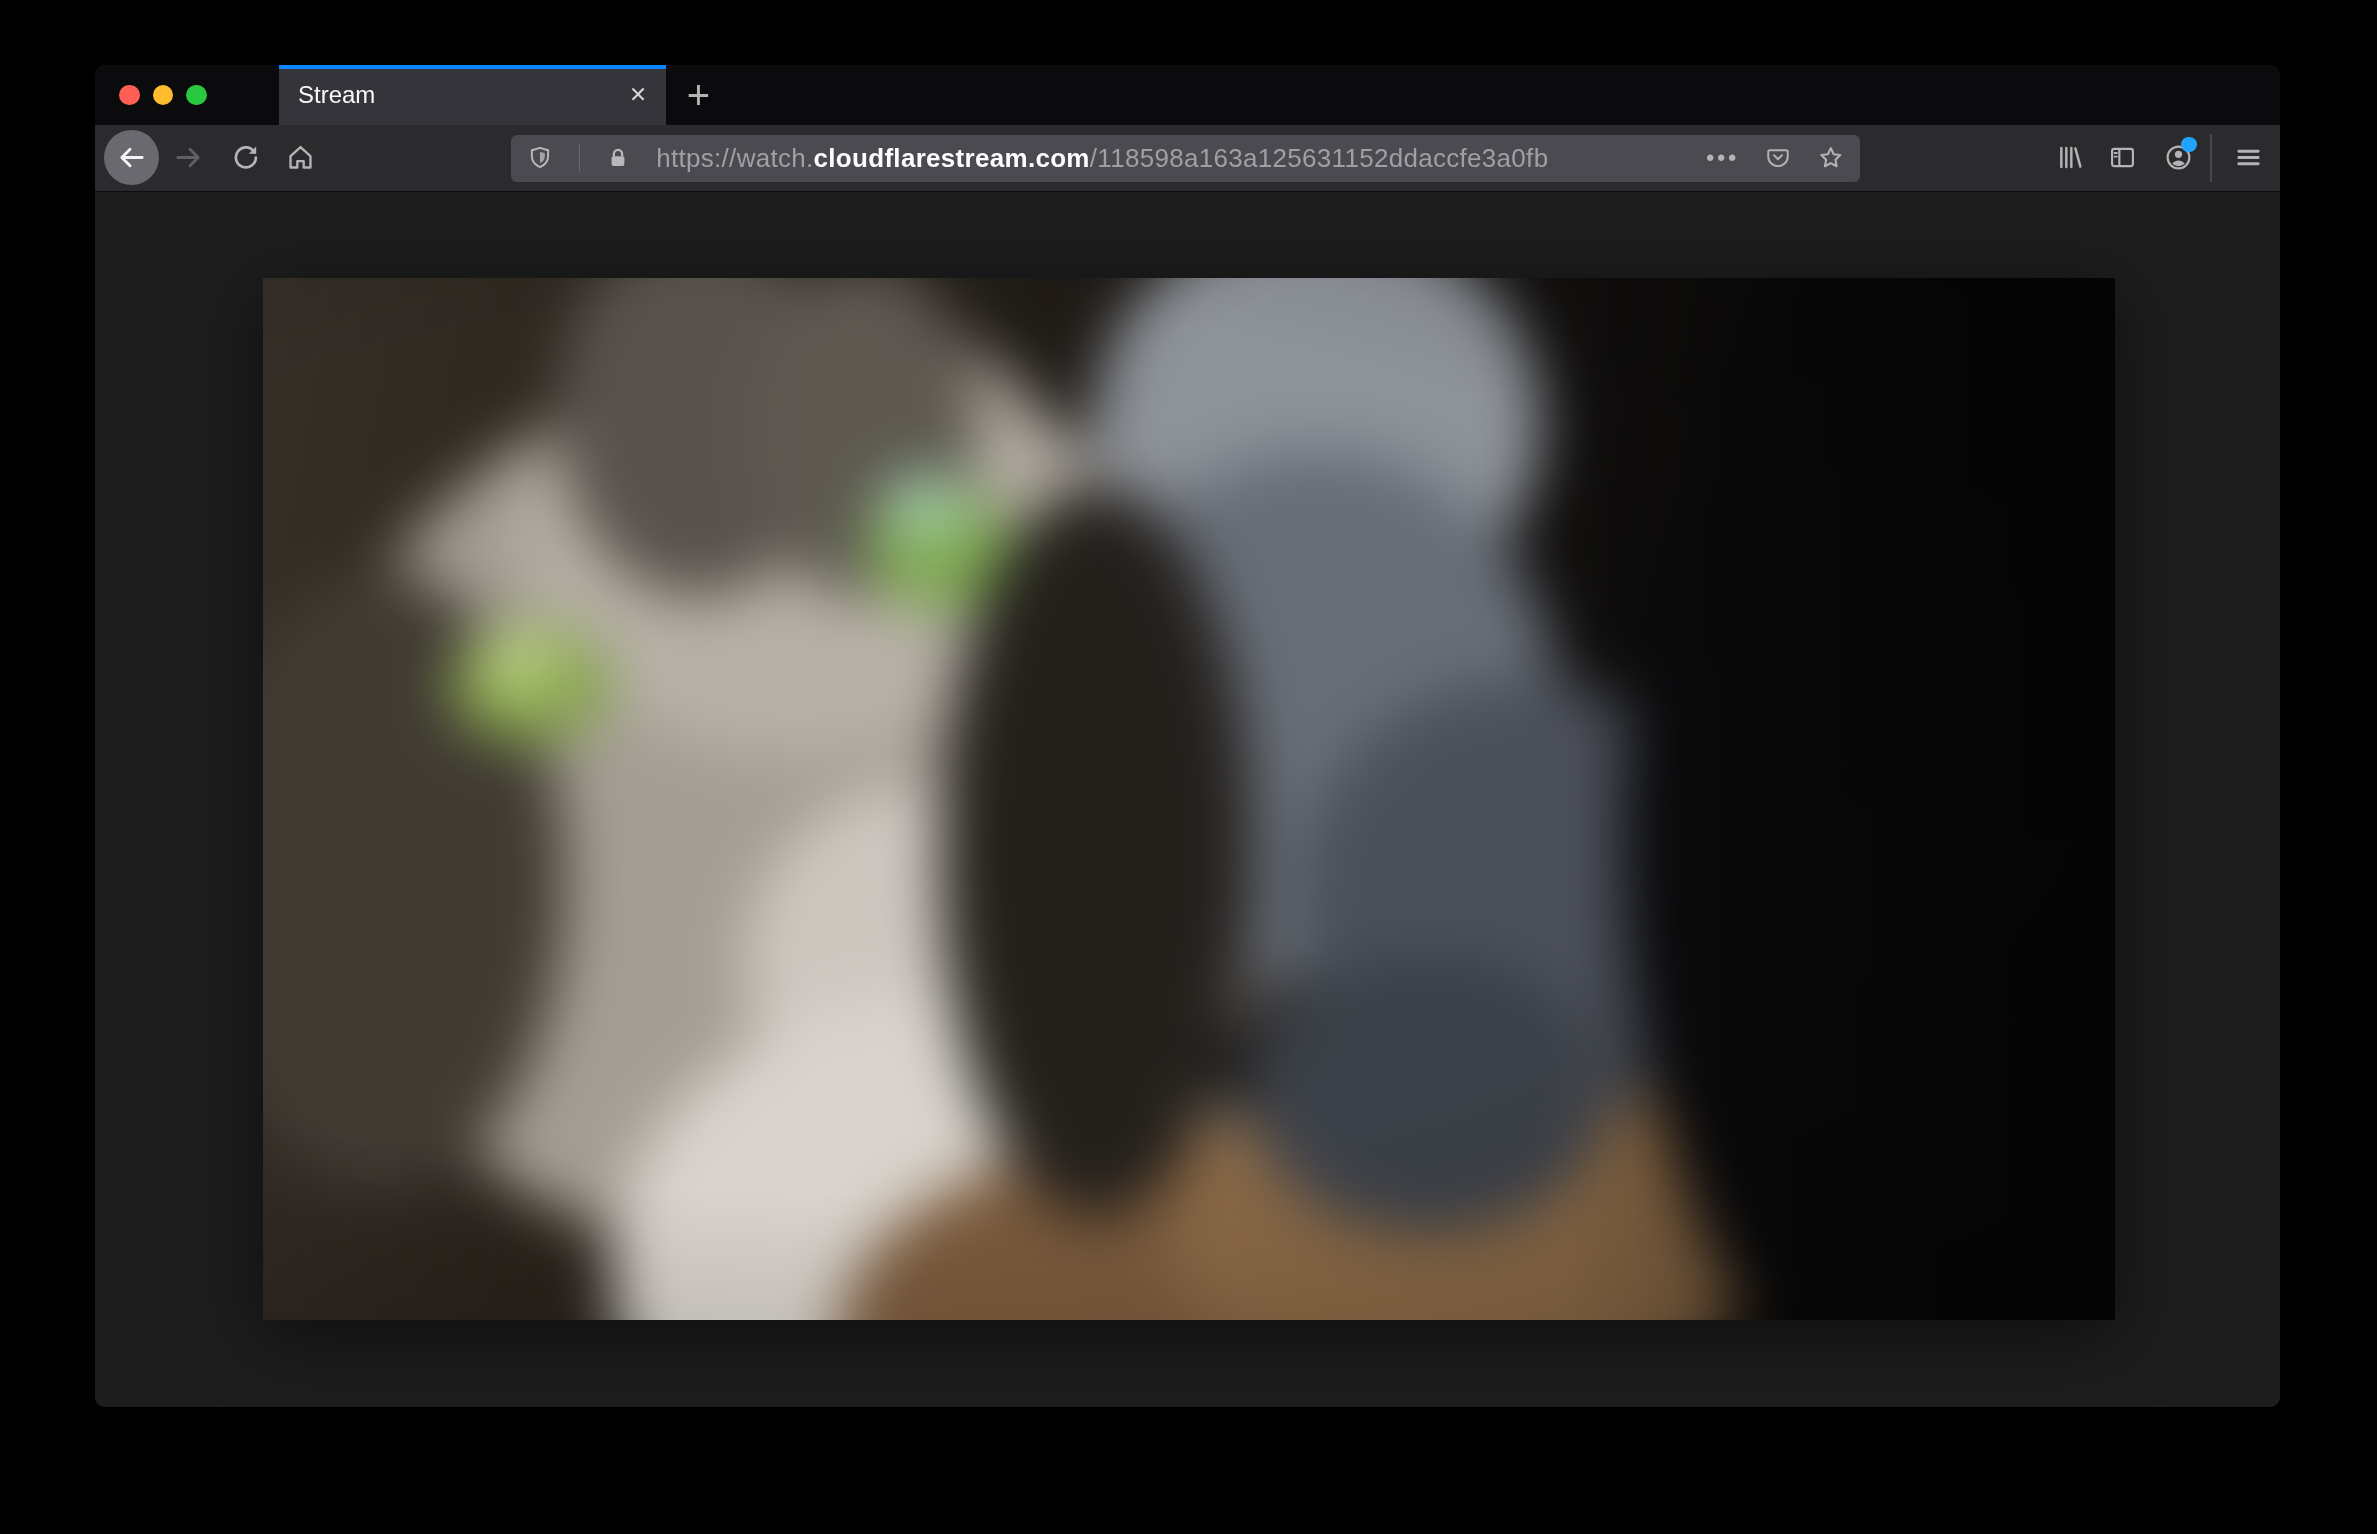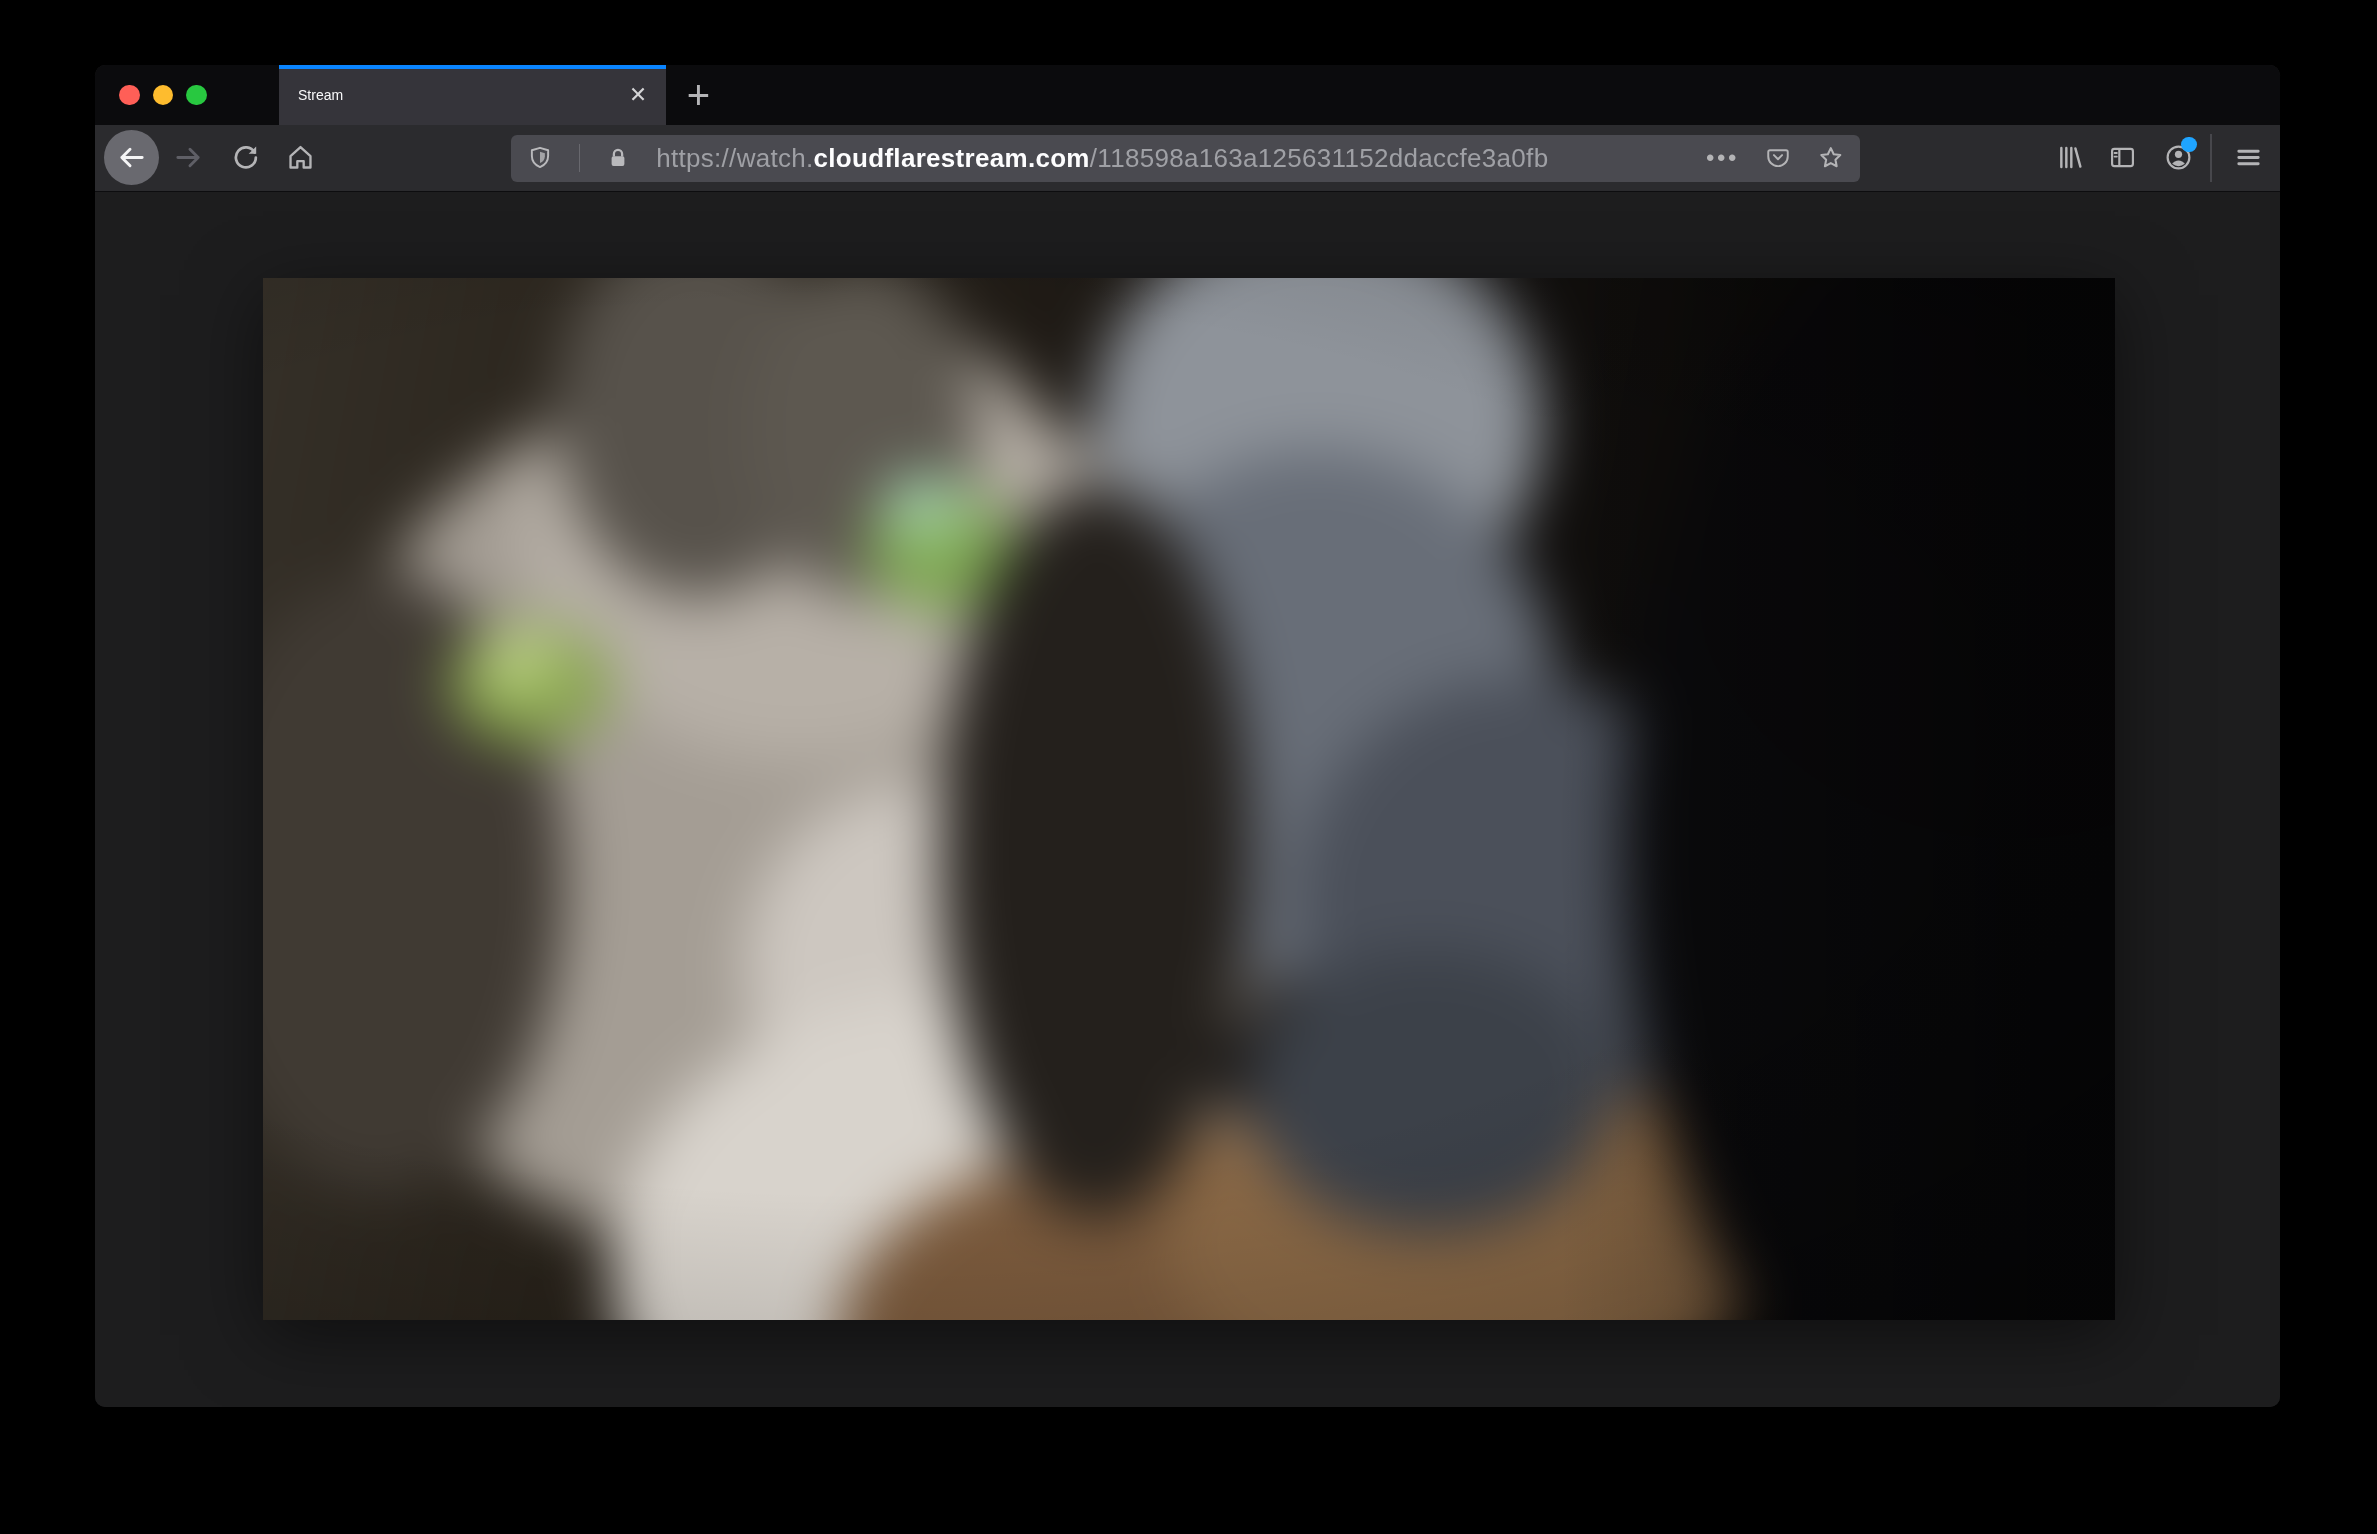--- a/index.html
+++ b/index.html
@@ -16,21 +16,21 @@
   }
   
   .titlebar{position:relative;height:60px;background:#0b0b0d;}
   .lights{position:absolute;left:24px;top:0;height:60px;display:flex;align-items:center;gap:13px;}
   .light{width:20.7px;height:20.7px;border-radius:50%;}
   .tab{
     position:absolute;left:184px;top:0;width:387px;height:60px;background:#35343a;
     display:flex;align-items:center;padding:0 13.8px 0 19px;box-sizing:border-box;
   }
   .tab-accent{position:absolute;left:0;top:0;width:100%;height:4.3px;}
-  .tab-title{flex:1;font-size:14px;color:#f9f9fa;text-align:left;}
+  .tab-title{flex:1;font-size:24px;color:#f9f9fa;text-align:left;}
   .tab-close{font-size:21.6px;color:#d4d4d6;line-height:1;padding:3.4px 5.2px;}
   .newtab{
     position:absolute;left:576px;top:0;width:55px;height:60px;
     display:flex;align-items:center;justify-content:center;
     font-size:40px;font-weight:200;color:#b4b4b6;
   }
   
   .navbar{position:relative;height:66px;background:#2b2b2e;border-bottom:1.7px solid #0d0d0f;}
   .nav-icon{display:flex;align-items:center;justify-content:center;position:absolute;top:8.6px;width:48px;height:48px;color:#b4b4b6;}
   .back-btn{position:absolute;left:8.6px;top:5.2px;width:55px;height:55px;border-radius:50%;

